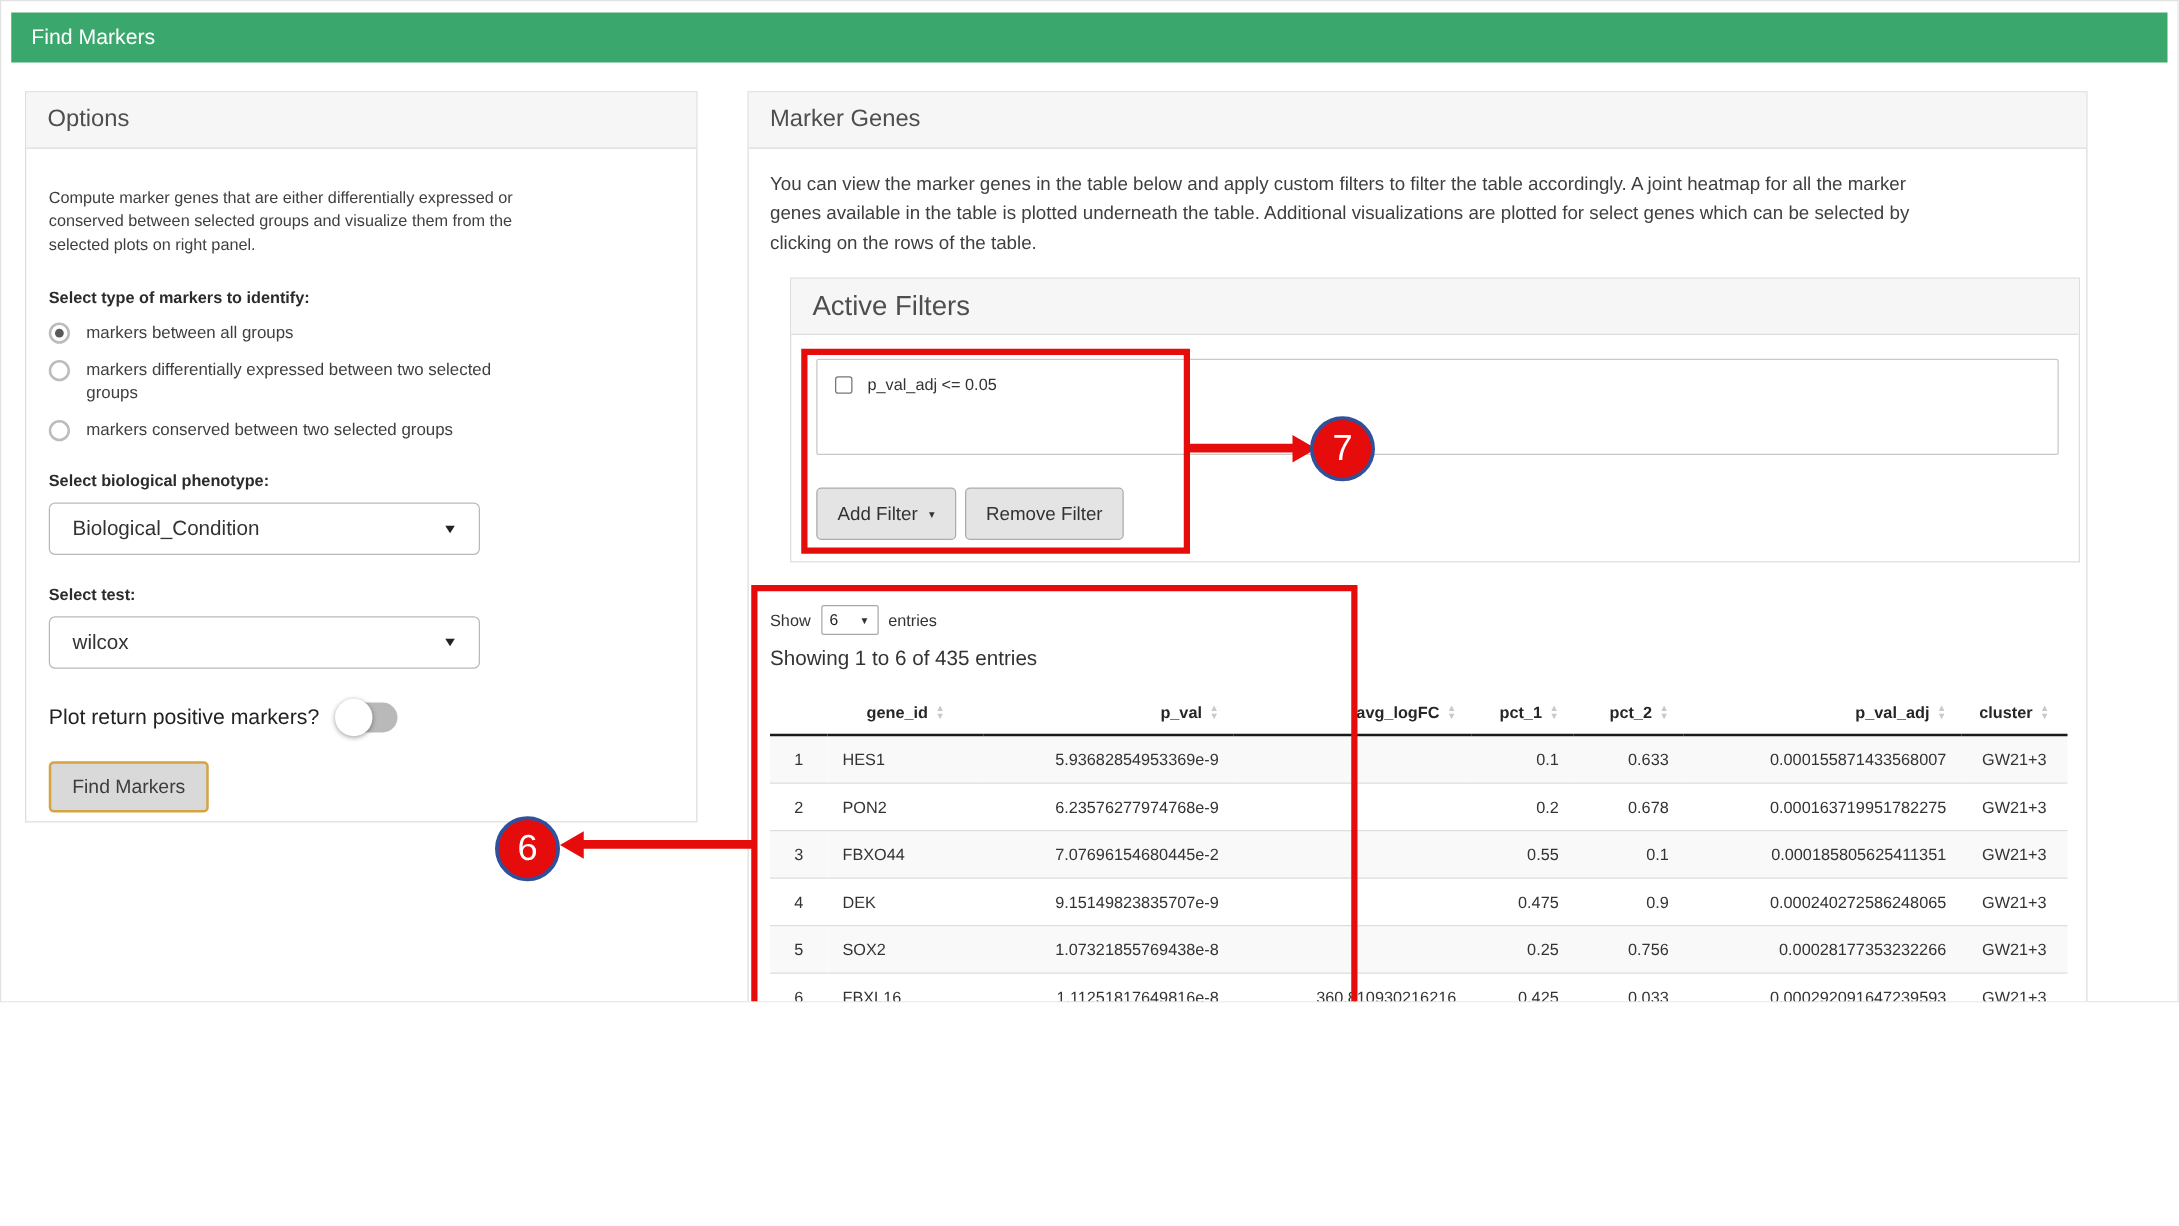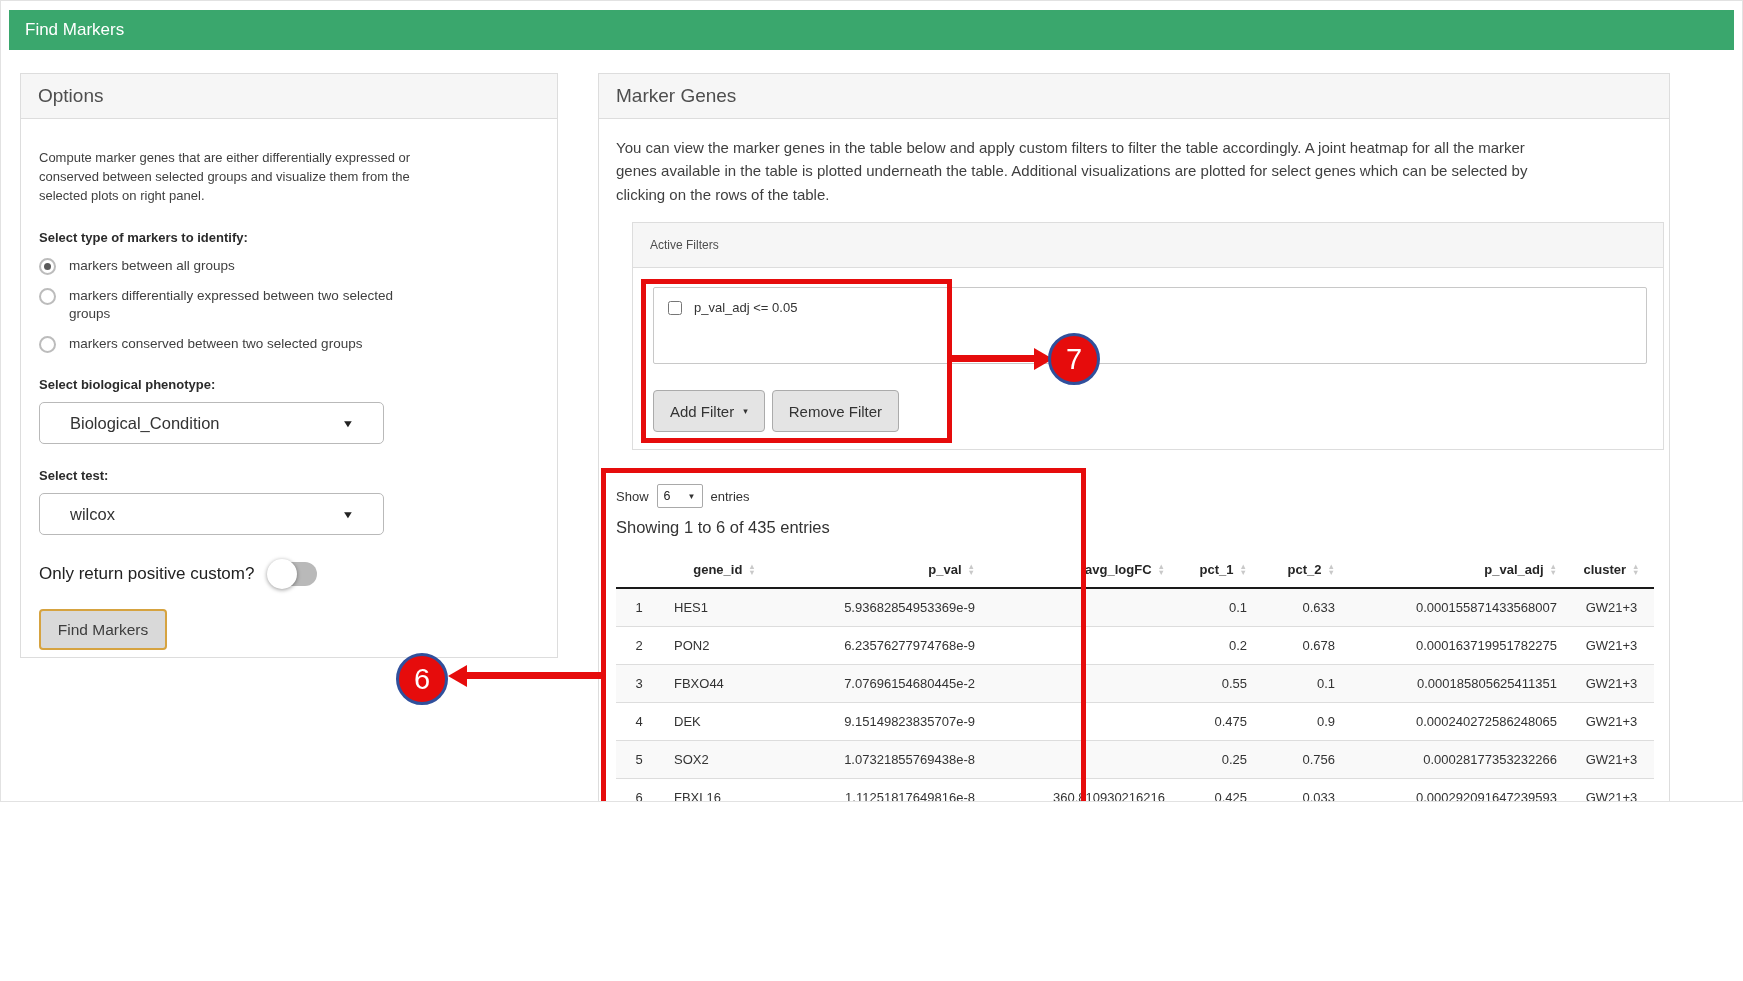--- a/index.html
+++ b/index.html
@@ -25,37 +25,37 @@
   #options { left:19px; top:72px; width:538px; height:585px; }
   .opt-body { padding:30px 17px 0 18px; }
   .opt-desc { width:415px; font-size:13px; line-height:1.45; color:#3f3f3f; }
   .lbl { margin-top:24px; font-size:13px; font-weight:700; color:#2b2b2b; }
   .radio-row { display:flex; gap:13px; margin-top:12px; font-size:13.5px; color:#3f3f3f; align-items:flex-start; cursor:pointer; }
   .rb { width:17px; height:17px; border:2px solid #bcbcbc; border-radius:50%; background:#fff; flex:none; position:relative; margin-top:1px; }
   .rb.sel::after { content:""; position:absolute; inset:3px; background:#5a5a5a; border-radius:50%; }
   .rb-label { width:330px; line-height:1.35; }
   .selectbox {
     margin-top:10px; width:345px; height:42px; border:1px solid #b9b9b9; border-radius:5px;
-    display:flex; align-items:center; justify-content:space-between; padding:0 30px;
+    display:flex; align-items:center; justify-content:space-between; padding:0 18px;
     font-size:16.5px; color:#333; cursor:pointer; background:#fff;
   }
   .sel-caret { font-size:10px; color:#222; transform:scaleX(1.3); }
   .toggle-row { margin-top:27px; display:flex; align-items:center; gap:15px; font-size:17px; color:#222; }
   .pill { width:48px; height:24px; background:#b9b9b9; border-radius:12px; position:relative; cursor:pointer; }
   .knob { position:absolute; left:-2px; top:-3px; width:30px; height:30px; border-radius:50%; background:#fff; box-shadow:0 1px 4px rgba(0,0,0,.4); }
   .find-btn {
     margin-top:23px; width:128px; height:41px; background:#d9d9d9;
     border:2px solid #d6a340; border-radius:4px; font-size:15.5px; color:#3d3d3d;
     display:flex; align-items:center; justify-content:center; cursor:pointer;
   }
   
   #marker { left:597px; top:72px; width:1072px; height:838px; }
   .mg-desc { position:absolute; top:62px; left:17px; width:945px; font-size:15px; line-height:1.55; color:#3f3f3f; }
   #af { position:absolute; left:33px; top:148px; width:1032px; height:228px; border:1px solid #ddd; background:#fff; }
-  #af .panel-h { font-size:12px; }
+  #af .panel-h { font-size:22px; }
   .filter-box {
     margin:19px 16px 0 20px; height:77px; border:1px solid #c8c8c8; border-radius:2px;
     padding:12px 14px; display:flex; gap:12px; align-items:flex-start; font-size:13px; color:#333;
   }
   .filter-box input { width:14px; height:14px; margin-top:1px; }
   .af-btns { margin:26px 0 0 20px; display:flex; gap:7px; }
   .btn-gray {
     height:42px; padding:0 16px; background:#e4e4e4; border:1px solid #ababab; border-radius:4px;
     font-size:15px; color:#333; display:flex; align-items:center; gap:9px; cursor:pointer;
   }
@@ -139,21 +139,21 @@
         <span class="sel-caret">▼</span>
       </div>
 
       <div class="lbl">Select test:</div>
       <div class="selectbox">
         <span>wilcox</span>
         <span class="sel-caret">▼</span>
       </div>
 
       <div class="toggle-row">
-        <span>Only return positive custom?</span>
+        <span>Plot return positive markers?</span>
         <span class="pill">
           <span class="knob"></span>
         </span>
       </div>
 
       <div class="find-btn">Find Markers</div>
     </div>
   </div>
 
   <div class="panel" id="marker">

